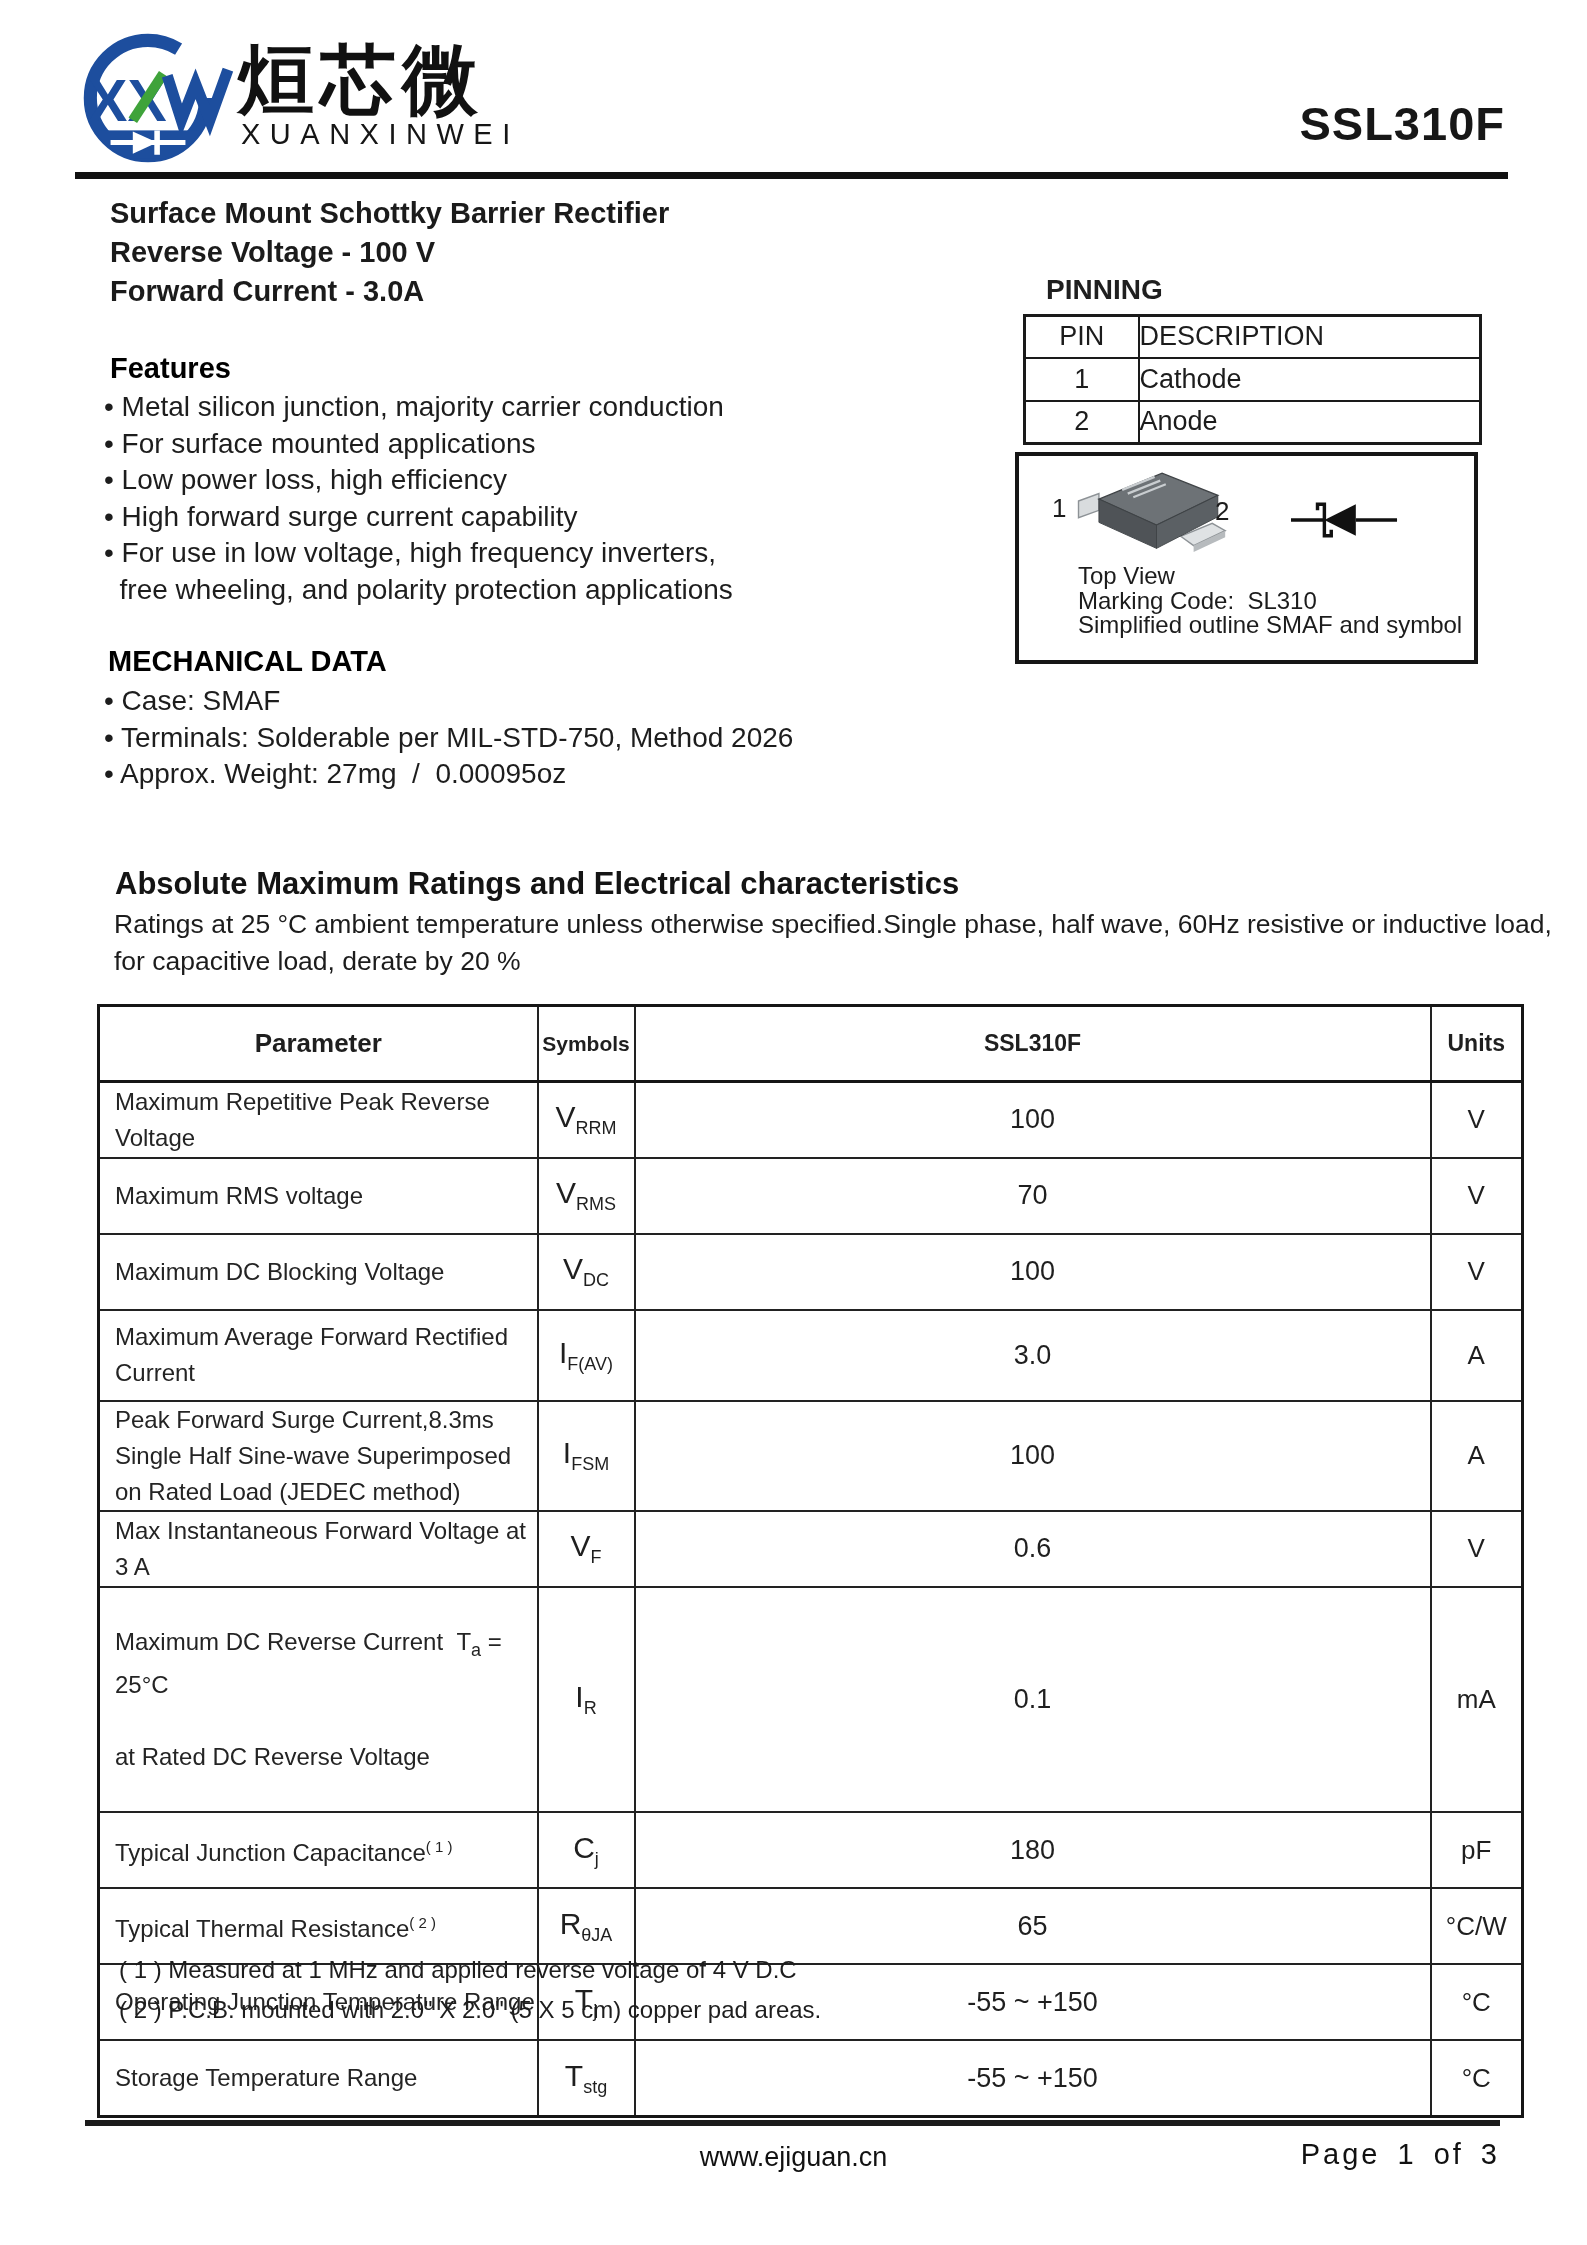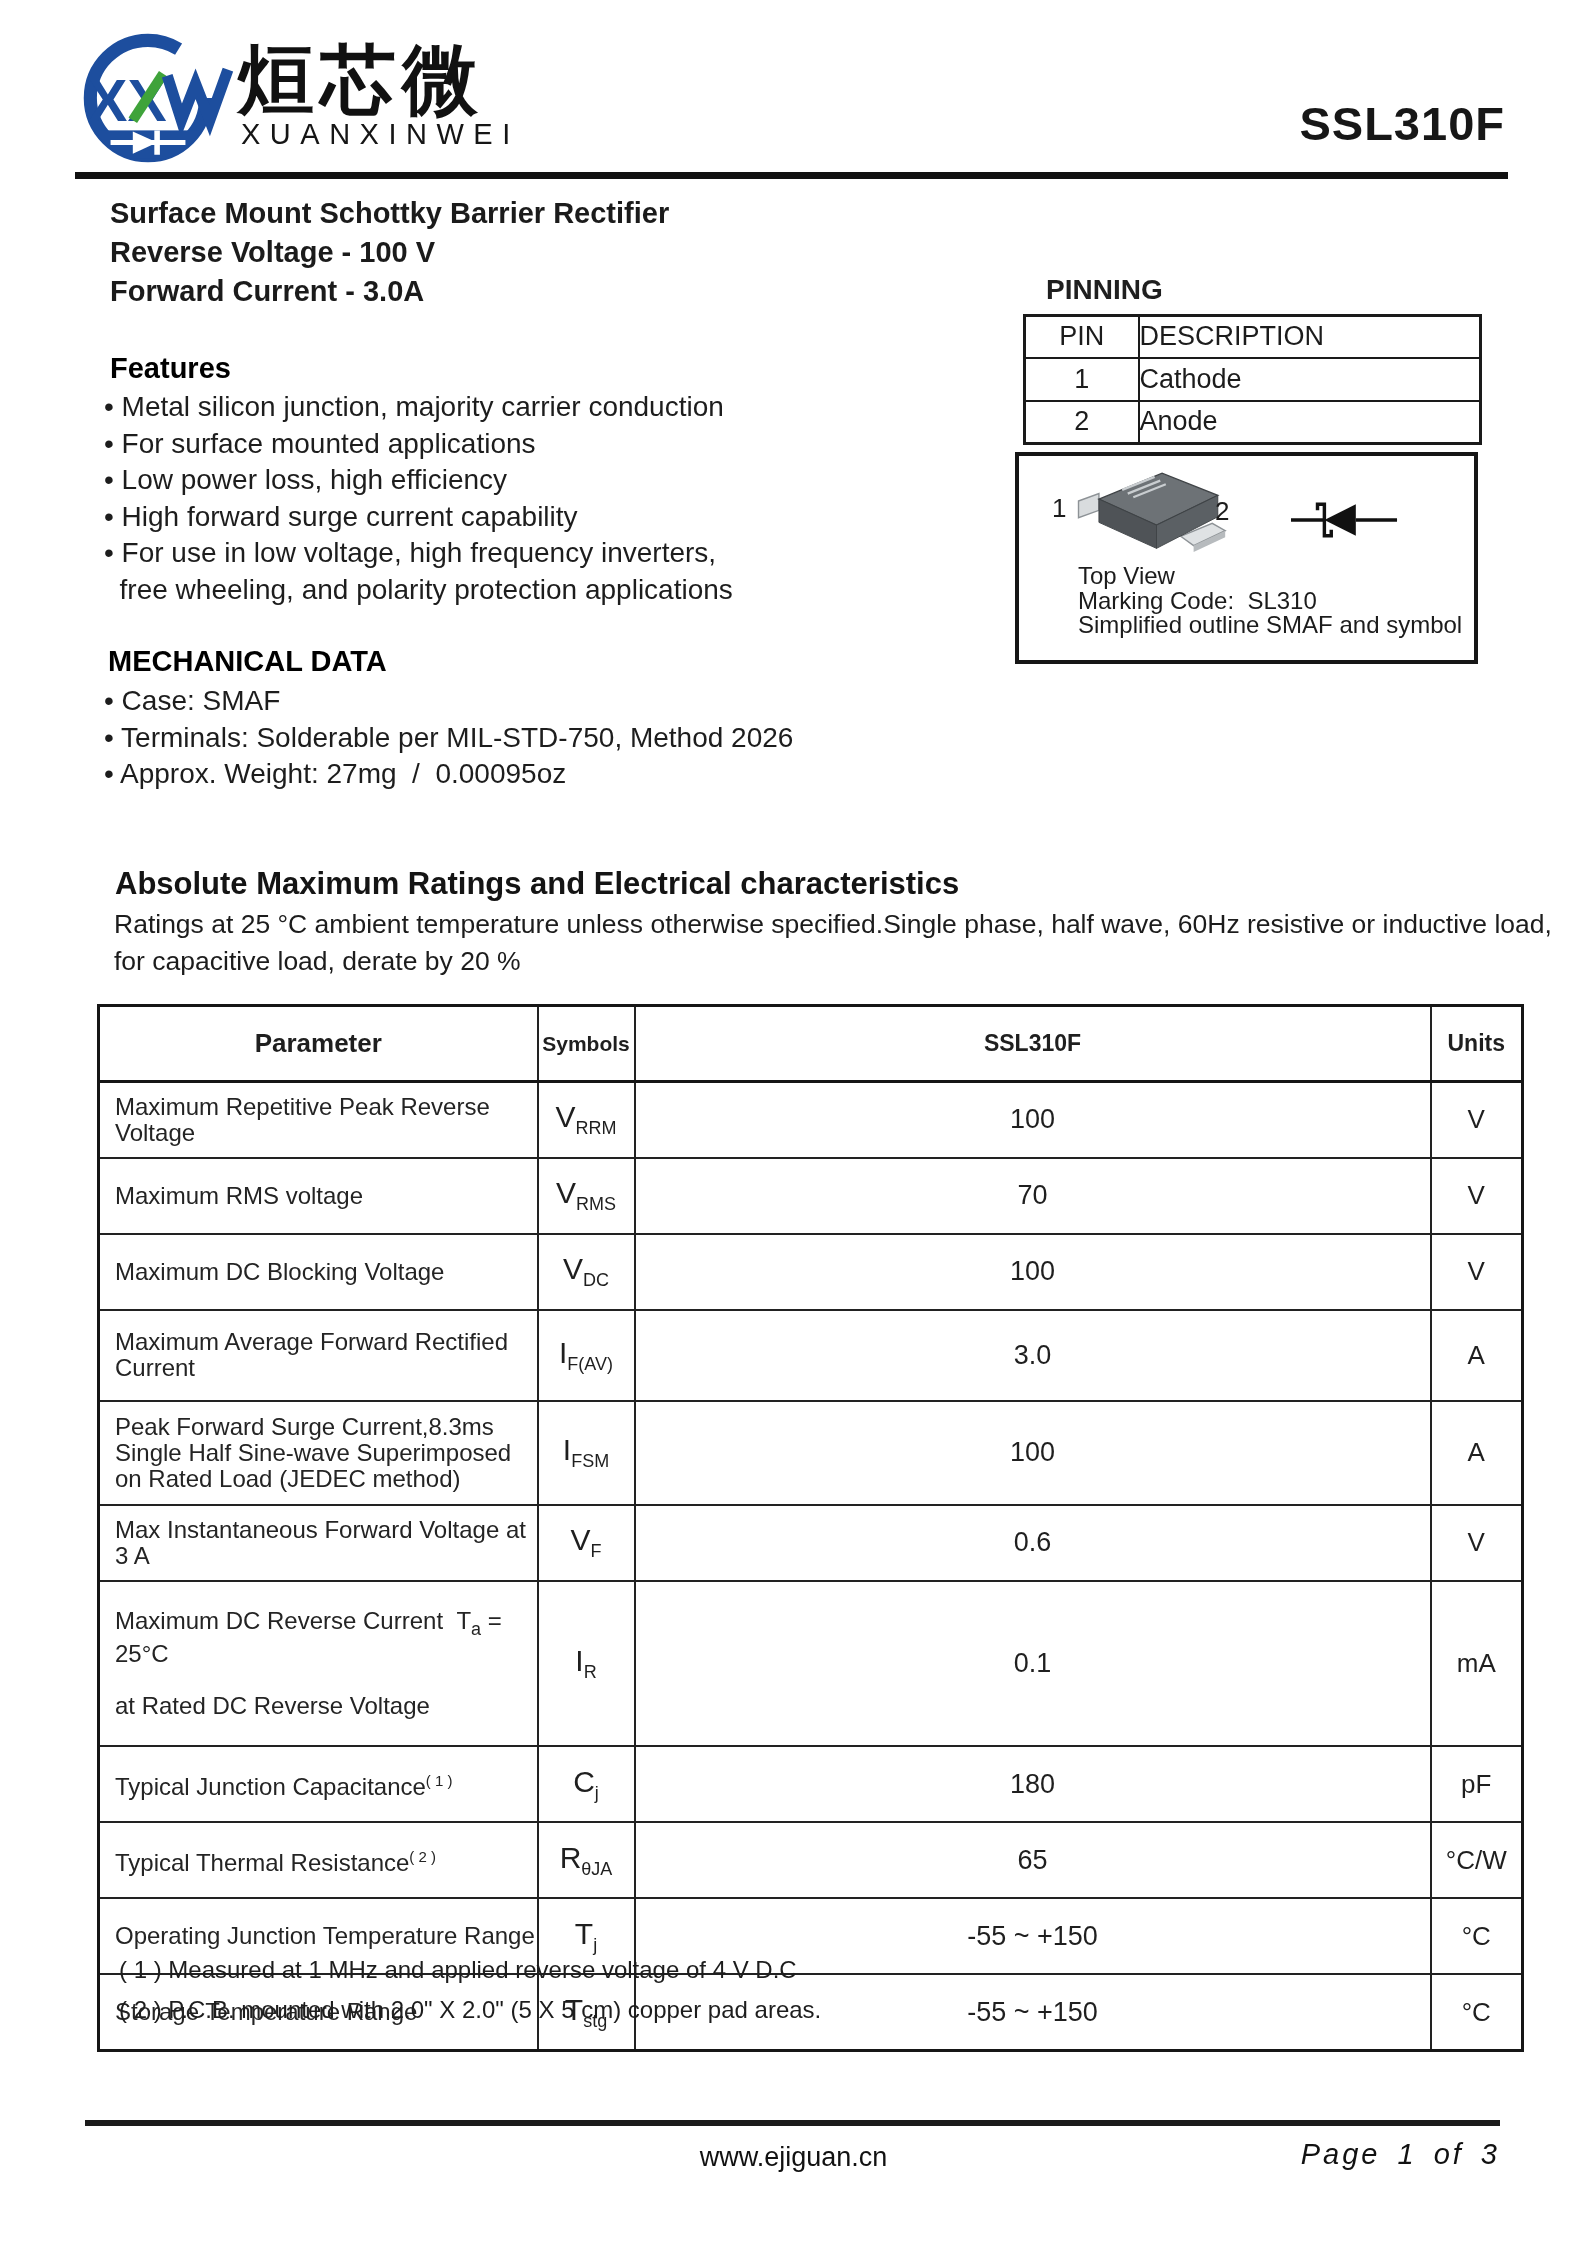--- a/index.html
+++ b/index.html
@@ -58,39 +58,39 @@
   .ratings-table th, .ratings-table td { border:2px solid #222; }
   .ratings-table th { border-bottom:3px solid #161616; }
   .col-param { width:439px; }
   .col-sym { width:97px; }
   .col-val { width:796px; }
   .col-unit { width:92px; }
   th.h-param { font-size:26px; font-weight:bold; }
   th.h-sym { font-size:21px; font-weight:bold; }
   th.h-val { font-size:23px; font-weight:bold; }
   th.h-unit { font-size:23px; font-weight:bold; }
-  td.param { font-size:24px; text-align:left; padding-left:15px; color:#242424; white-space:pre-line; line-height:26px; }
+  td.param { font-size:24px; text-align:left; padding-left:15px; color:#242424; white-space:pre-line; line-height:36px; }
   td.sym { font-size:30px; text-align:center; }
   td.sym sub, .cond sub { font-size:18px; }
   td.val { font-size:27px; text-align:center; }
   td.unit { font-size:26px; text-align:center; }
   td.param sup { font-size:15px; }
   .cond { font-size:24px; }
   tr.rh { height:76px; }
   tr.r-surge { height:104px; }
   tr.r-ir { height:90px; }
   tr.r4 { height:91px; }
 
   .footnotes { left:119px; top:1950px; font-size:24px; line-height:40px; color:#1d1d1d; }
   .footnotes div { white-space:pre-wrap; }
 
   
   .rule-bottom { left:85px; top:2120px; width:1415px; height:6px; background:#1a1a1a; }
   .footer-site { left:0; right:0; top:2142px; text-align:center; font-size:27px; color:#111; }
-  .footer-page { right:87px; top:2138px; font-size:29px; font-style:italic; letter-spacing:3px; word-spacing:6px; color:#111; }
+  .footer-page { right:87px; top:2138px; font-size:29px; letter-spacing:3px; word-spacing:6px; color:#111; }
 </style>
 </head>
 <body>
 
 <svg class="abs logo-svg" viewBox="0 0 170 140">
   <defs>
     <clipPath id="logo-clip">
         <circle cx="85" cy="70" r="62"></circle>
       </clipPath>
   </defs>

